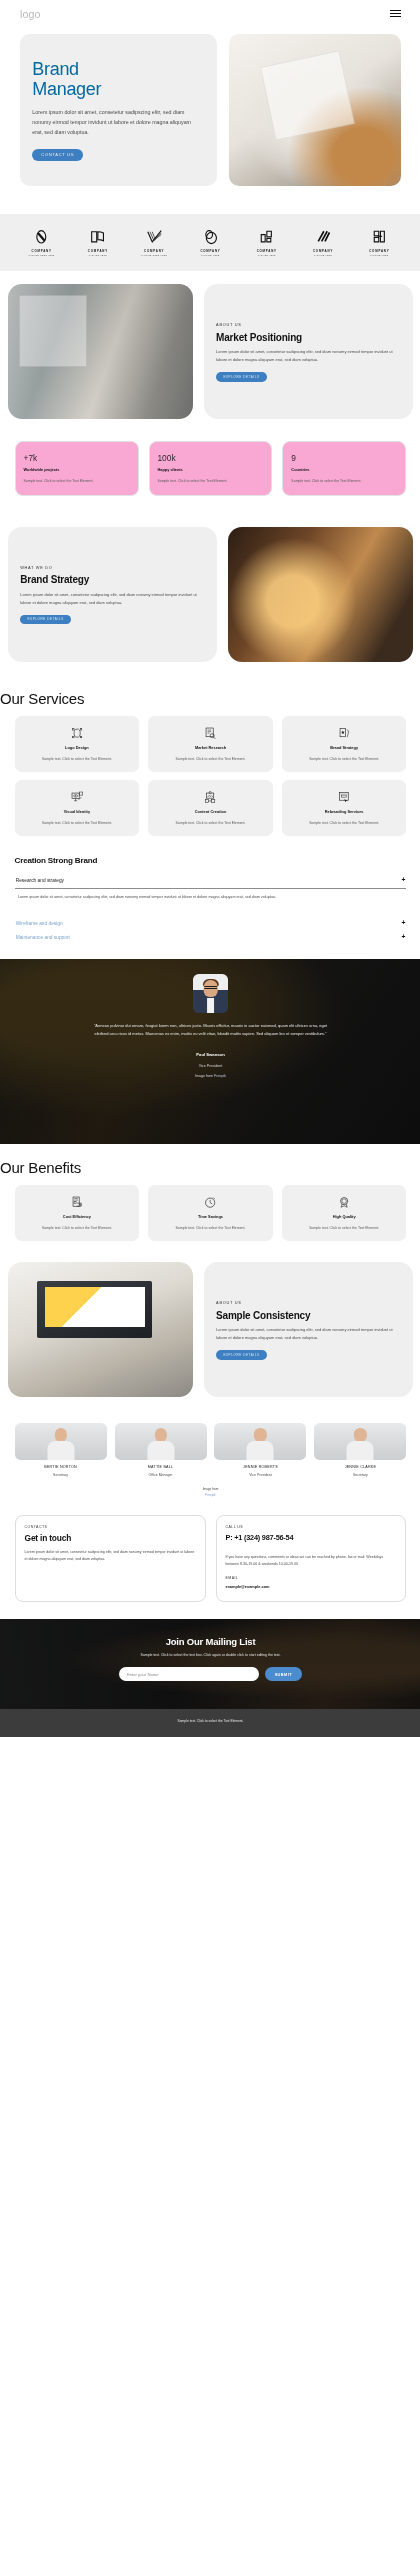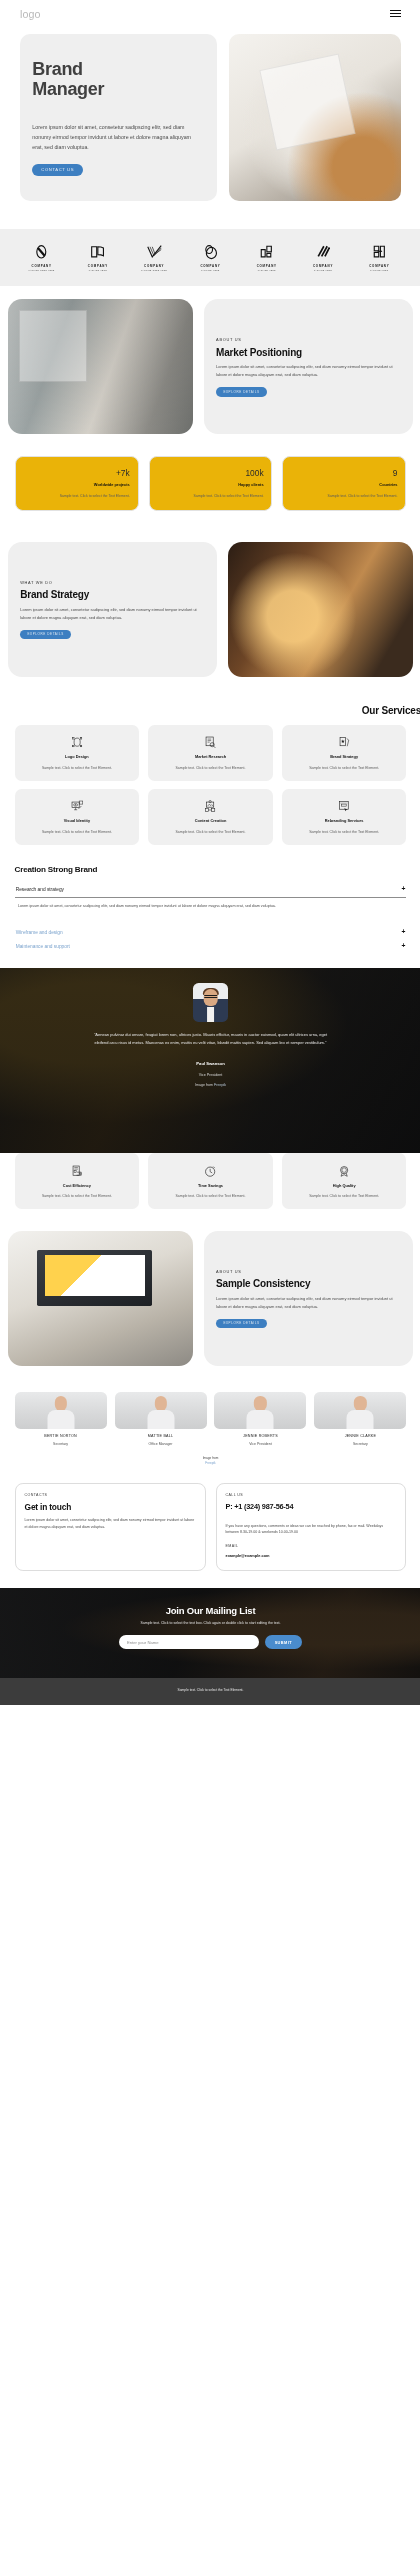--- a/index.html
+++ b/index.html
@@ -38,25 +38,25 @@
     background: #efefef;
     border-radius: 10px;
     padding: 25px 12.3px;
     display: flex;
     flex-direction: column;
     justify-content: center;
     min-height: 151px;
   }
   .hero-title {
     font-size: 18px;
-    font-weight: 700;
+    font-weight: 400;
     line-height: 1.12;
-    color: #404040;
+    color: #0369a1;
     letter-spacing: -0.3px;
-    margin-bottom: 24px;
+    margin-bottom: 9px;
   }
   .hero-text {
     font-size: 5.3px;
     line-height: 1.85;
     color: #4a4a4a;
     margin-bottom: 11.2px;
     max-width: 163px;
   }
   .btn {
     display: inline-block;
@@ -166,30 +166,30 @@
     content:""; position:absolute; left:20%; top:18%; width:54%; height:30%;
     background: linear-gradient(135deg,#ffd24d 0 40%,#ffffff 40% 100%);
   }
 
   
   .stats {
     display: flex; gap: 10px; padding: 7.9px 14.6px 17px 14.6px;
   }
   .stat {
     flex: 1 1 0; border: 0.6px solid #e2e2e2; border-radius: 7.9px;
-    padding: 11.2px 7.9px; text-align: right; background: #eab308;
+    padding: 11.2px 7.9px; text-align: left; background: #f9a8d4;
     min-height: 50px;
   }
   .stat-num { font-size: 8.4px; font-weight: 300; color: #2b2b2b; margin-bottom: 4.5px; }
   .stat-label { font-size: 3.9px; font-weight: 700; color: #111; margin-bottom: 5.6px; }
   .stat-text { font-size: 3.5px; line-height: 1.8; color: #5b5b5b; }
 
   
   .section-title {
-    text-align: right; font-size: 10px; font-weight: 700; color: #111;
+    text-align: left; font-size: 15px; font-weight: 400; color: #111;
     letter-spacing: -0.2px; padding: 14.6px 0 9px 0;
   }
   .cardgrid {
     display: flex; gap: 9px; padding: 0 14.6px 7.9px 14.6px;
   }
   .card {
     flex: 1 1 0; background: #f0f0f0; border-radius: 6.7px;
     padding: 10px 6.7px; text-align: center; min-height: 53px;
   }
   .card-icon { height: 14.6px; display: flex; align-items: center; justify-content: center; margin-bottom: 4.5px; }
@@ -560,20 +560,21 @@
       <div class="shirt"></div>
     </div>
     <div class="quote">"Aenean pulvinar dui ornare, feugiat lorem non, ultrices justo. Mauris efficitur, mauris in auctor euismod, quam elit ultrices urna, eget eleifend arcu risus id metus. Maecenas ex enim, mattis eu velit vitae, blandit mattis sapien. Sed aliquam leo et semper vestibulum."</div>
     <div class="t-name">Paul Swanson</div>
     <div class="t-role">Vice President</div>
     <div class="t-credit">
       <span>Image from </span><a href="#">Freepik</a>
     </div>
   </div>
 
+  <div class="section-title">Our Benefits</div>
   <div class="cardgrid">
     <div class="card">
       <div class="card-icon">
         <svg width="12.3" height="12.3" viewBox="0 0 24 24">
             <rect x="4" y="2" width="12" height="18" fill="none" stroke="#222" stroke-width="1.2"></rect>
             <path d="M6.5 5 h7 M6.5 8 h7" stroke="#222" stroke-width="1"></path>
             <rect x="6" y="11" width="4" height="4" fill="none" stroke="#222" stroke-width="1"></rect>
             <path d="M12 14 h8 v6 h-9" fill="none" stroke="#222" stroke-width="1.2"></path>
             <circle cx="18" cy="17" r="1.4" fill="none" stroke="#222" stroke-width="1"></circle>
           </svg>

